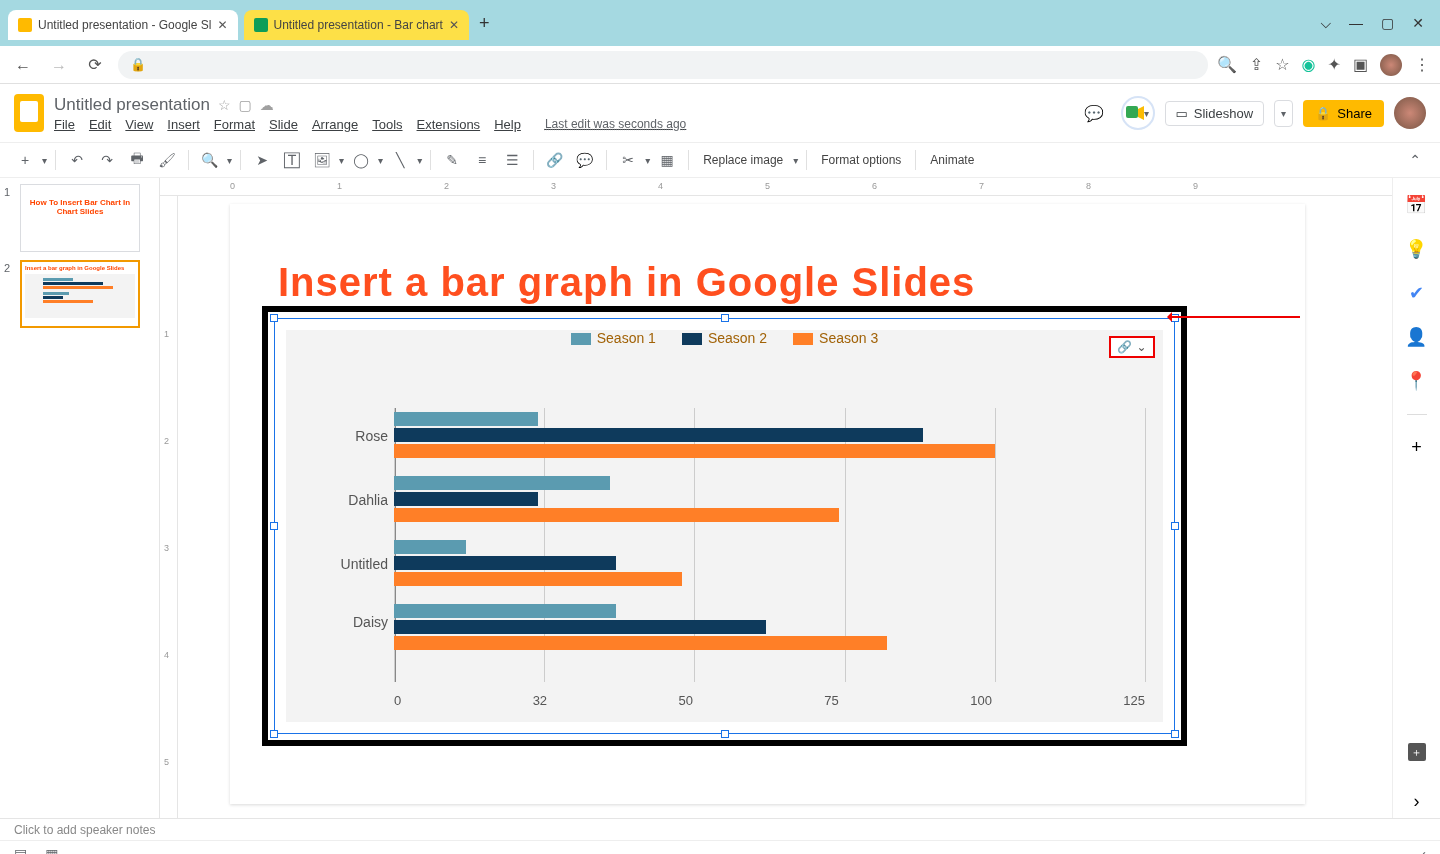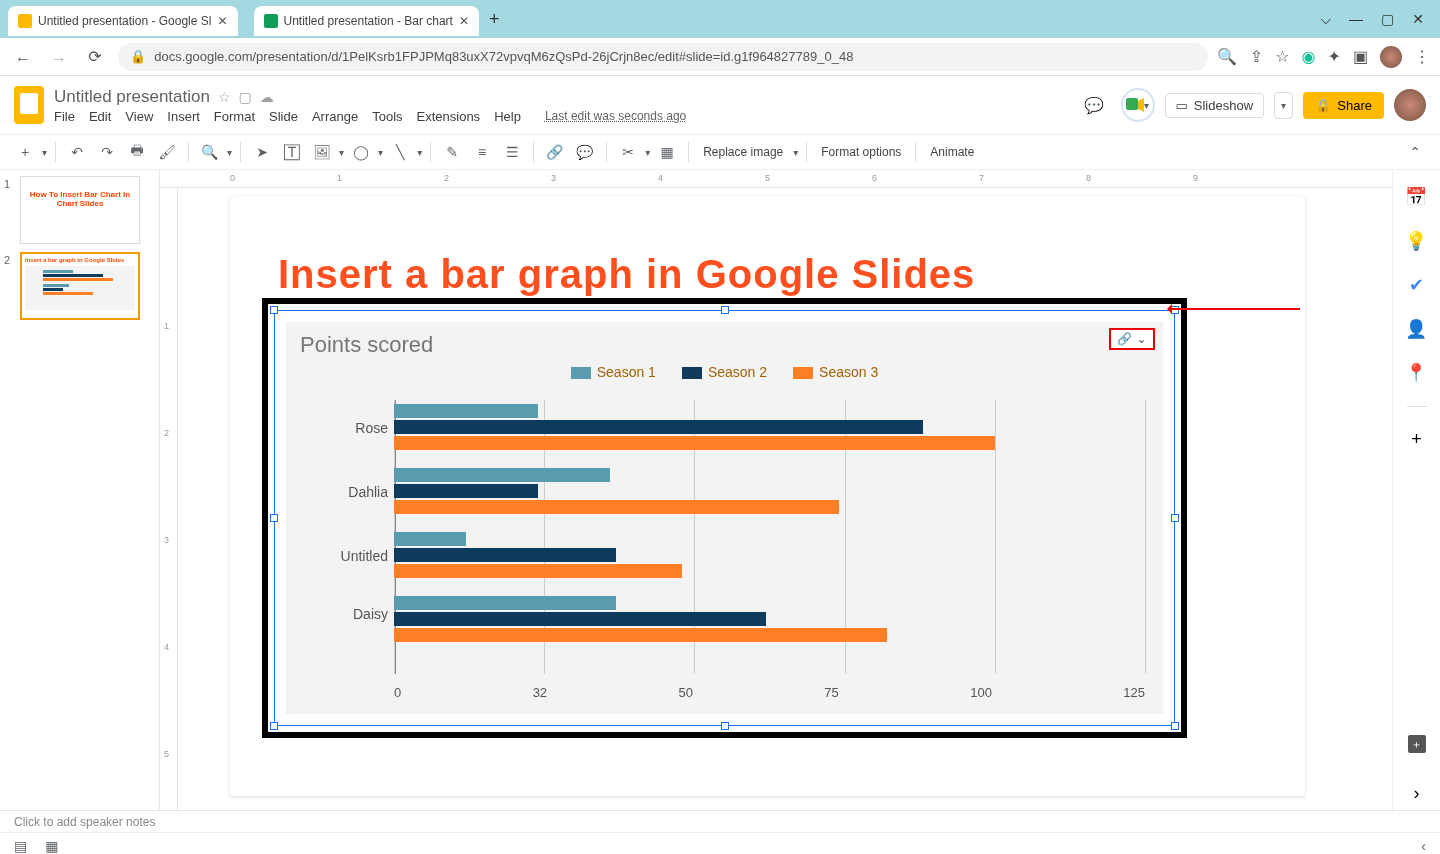--- a/index.html
+++ b/index.html
@@ -1,39 +1,39 @@
 <!DOCTYPE html>
 <html><head>
 <meta charset="utf-8">
 <style>
   * { box-sizing: border-box; margin: 0; padding: 0; font-family: Arial, sans-serif; }
   body { width: 1440px; height: 854px; background: #fff; overflow: hidden; position: relative; }
 
   
-  .browser-top { background: #a5d9e1; height: 38px; display: flex; align-items: center; padding: 0 8px; }
+  .browser-top { background: #a5d9e1; height: 46px; display: flex; align-items: center; padding: 0 8px; }
   .tab { background: #fff; height: 30px; margin-top: 4px; display: flex; align-items: center; padding: 0 10px; border-radius: 8px 8px 0 0; font-size: 12px; color: #444; min-width: 220px; gap: 6px; }
-  .tab.inactive { background: #ffffff; border-radius: 8px 8px 0 0; margin-left: 16px; }
+  .tab.inactive { background: #fde047; border-radius: 8px 8px 0 0; margin-left: 6px; }
   .tab-icon { width: 14px; height: 14px; display: inline-block; }
   .tab-close { margin-left: auto; font-size: 12px; color: #555; }
   .browser-ctrls { margin-left: auto; display: flex; gap: 18px; color: #333; font-size: 14px; padding-right: 8px; }
   .new-tab { color:#333; font-size:18px; padding:0 10px; }
 
   .addr-bar { height: 38px; background: #fff; display: flex; align-items: center; padding: 0 10px; gap: 10px; border-bottom: 1px solid #e0e0e0;}
   .nav-btn { width: 26px; text-align: center; font-size: 16px; color: #555; }
   .url-box { flex: 1; background: #f1f3f4; border-radius: 16px; height: 28px; display: flex; align-items: center; padding: 0 12px; font-size: 13px; color: #555; gap: 8px;}
   .addr-icons { display: flex; gap: 12px; color: #555; font-size: 16px; align-items: center;}
   .avatar-sm { width: 22px; height: 22px; border-radius: 50%; background: radial-gradient(circle,#c87,#754); }
 
   
   .app-bar { height: 58px; display: flex; align-items: center; padding: 6px 14px; gap: 10px;}
   .slides-logo { width: 30px; height: 38px; background: #ffba00; border-radius: 4px; position: relative; }
   .slides-logo::after { content:""; position:absolute; inset:7px 6px 10px 6px; background:#fff; border-radius:2px; }
   .doc-meta { display:flex; flex-direction:column; gap:2px;}
   .doc-title-row { display:flex; align-items:center; gap:8px; font-size:17px; color:#5f6368;}
-  .menu-row { display:flex; gap:14px; font-size:13px; color:#3c4043; align-items:center;}
+  .menu-row { display:flex; gap:14px; font-size:13px; color:#3c4043; align-items:center;text-decoration:underline;}
   .menu-row .edit-info { color:#5f6368; text-decoration: underline dotted; margin-left: 10px; font-size: 12px;}
   .app-right { margin-left:auto; display:flex; align-items:center; gap:10px;}
   .icon-btn-app { width:32px; height:32px; display:flex; align-items:center; justify-content:center; font-size:16px; color:#5f6368;}
   .meet-badge { width:34px; height:34px; border-radius:50%; border:2px solid #d6e3f6; display:flex; align-items:center; justify-content:center;}
   .slideshow-btn { display:flex; align-items:center; gap:6px; border:1px solid #dadce0; padding:4px 10px; border-radius:4px; font-size:13px; color:#3c4043;}
   .share-btn { background:#ffba00; color:#000; padding:6px 12px; border-radius:4px; font-size:13px; display:flex; align-items:center; gap:6px; font-weight:500;}
   .avatar-md { width:32px; height:32px; border-radius:50%; background: radial-gradient(circle,#c87,#754); }
 
   
   .toolbar { height: 36px; border-top:1px solid #eee; border-bottom:1px solid #eee; display:flex; align-items:center; padding:0 12px; gap:4px; font-size:13px; color:#5f6368;}
@@ -101,21 +101,20 @@
     <span>✕</span>
   </div>
 </div>
 
 <div class="addr-bar">
   <span class="nav-btn">←</span>
   <span class="nav-btn" style="color:#bbb;">→</span>
   <span class="nav-btn">⟳</span>
   <div class="url-box">
     <span>🔒</span>
-    <span>docs.google.com/presentation/d/1PelKsrb1FPJPMq83uxX72vpvqM6zQsPd-26jCrjn8ec/edit#slide=id.g1f964827789_0_48</span>
   </div>
   <div class="addr-icons">
     <span>🔍</span>
     <span>⇪</span>
     <span>☆</span>
     <span style="color:#15c39a;">◉</span>
     <span>✦</span>
     <span>▣</span>
     <span class="avatar-sm"></span>
     <span>⋮</span>
@@ -261,21 +260,20 @@
         <div class="sel-handle" style="top:2px;left:2px;"></div>
         <div class="sel-handle" style="top:2px;left:50%;margin-left:-4px;"></div>
         <div class="sel-handle" style="top:2px;right:2px;"></div>
         <div class="sel-handle" style="top:50%;left:2px;margin-top:-4px;"></div>
         <div class="sel-handle" style="top:50%;right:2px;margin-top:-4px;"></div>
         <div class="sel-handle" style="bottom:2px;left:2px;"></div>
         <div class="sel-handle" style="bottom:2px;left:50%;margin-left:-4px;"></div>
         <div class="sel-handle" style="bottom:2px;right:2px;"></div>
 
         <div class="chart-inner">
-          <div class="chart-title">Points scored</div>
           <div class="legend" id="legend">
               <span><span class="lg-sw" style="background:#5b9bb0"></span>Season 1</span>
               <span><span class="lg-sw" style="background:#0e3a5c"></span>Season 2</span>
               <span><span class="lg-sw" style="background:#ff7f27"></span>Season 3</span>
             </div>
           <div class="link-badge">
             <span>🔗</span>
             <span>⌄</span>
           </div>
           <div class="plot" id="plot">

